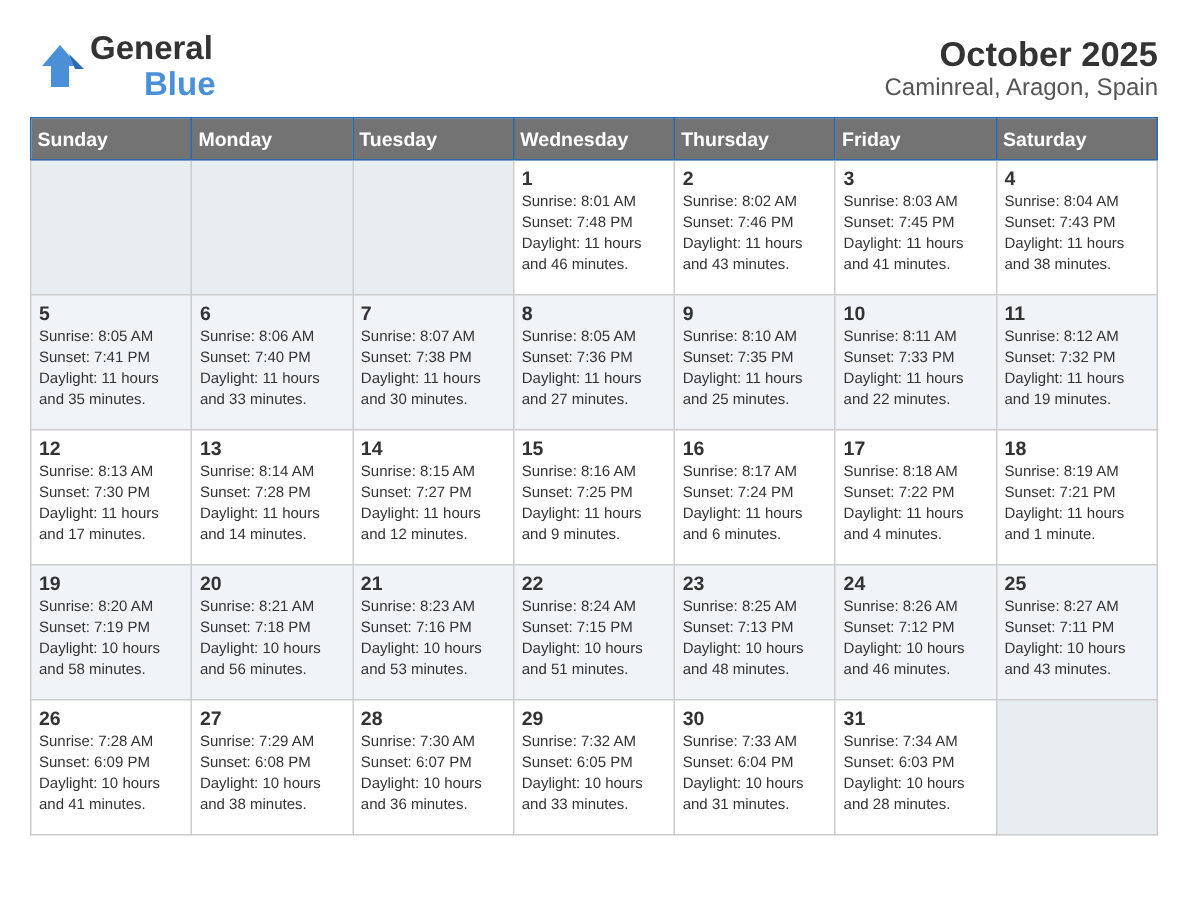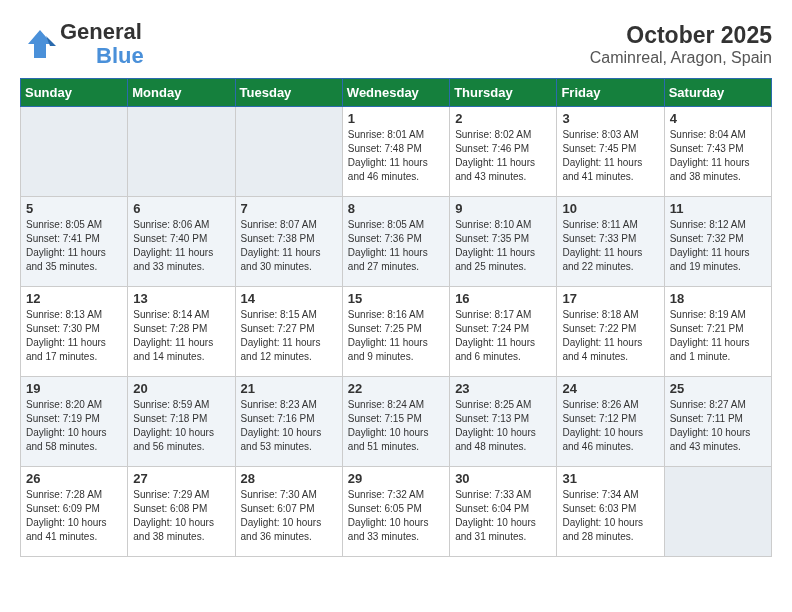--- a/index.html
+++ b/index.html
@@ -6,21 +6,21 @@
     body {
       font-family: Arial, sans-serif;
       background: #fff;
       width: 792px;
       min-height: 612px;
       padding: 20px;
     }
     .header {
       display: flex;
       justify-content: space-between;
-      align-items: center;
+      align-items: flex-end;
       margin-bottom: 10px;
     }
     .logo {
       display: flex;
       align-items: center;
     }
     .logo-text {
       font-size: 22px;
       font-weight: bold;
       color: #333;
@@ -46,21 +46,21 @@
     .location {
       font-size: 16px;
       color: #555;
     }
     table {
       width: 100%;
       border-collapse: collapse;
       table-layout: fixed;
     }
     thead th {
-      background-color: #15803d;
+      background-color: #737373;
       color: #fff;
       font-size: 13px;
       font-weight: bold;
       padding: 6px 4px;
       text-align: left;
       border: 1px solid #2a6aad;
     }
     tbody td {
       border: 1px solid #ccc;
       vertical-align: top;
@@ -279,21 +279,21 @@
         <span class="day-number">19</span>
         <div class="cell-info">
           <span>Sunrise: 8:20 AM</span><br>
           <span>Sunset: 7:19 PM</span><br>
           <span>Daylight: 10 hours and 58 minutes.</span>
         </div>
       </td>
         <td>
         <span class="day-number">20</span>
         <div class="cell-info">
-          <span>Sunrise: 8:59 AM</span><br>
+          <span>Sunrise: 8:21 AM</span><br>
           <span>Sunset: 7:18 PM</span><br>
           <span>Daylight: 10 hours and 56 minutes.</span>
         </div>
       </td>
         <td>
         <span class="day-number">21</span>
         <div class="cell-info">
           <span>Sunrise: 8:23 AM</span><br>
           <span>Sunset: 7:16 PM</span><br>
           <span>Daylight: 10 hours and 53 minutes.</span>

